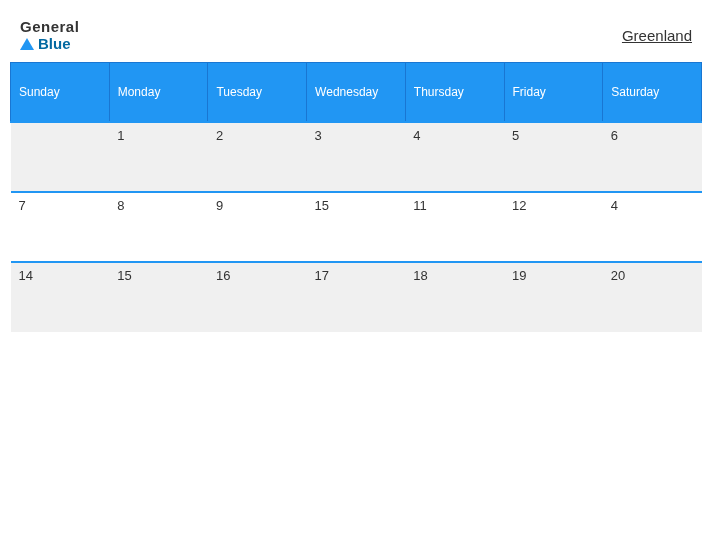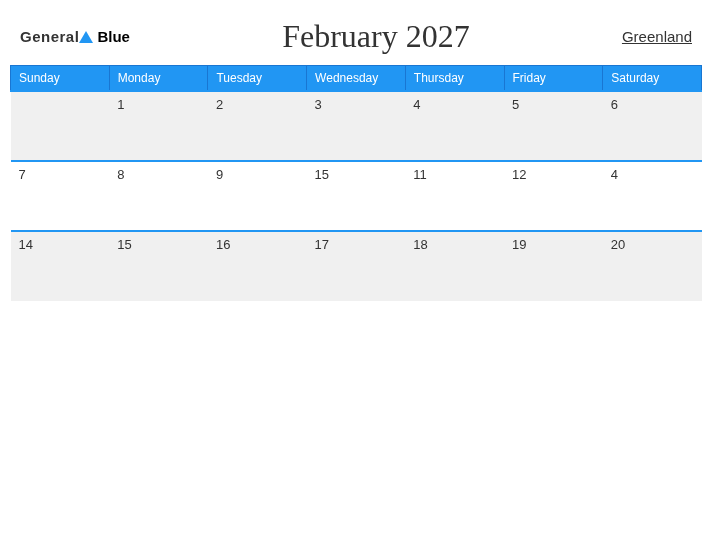--- a/index.html
+++ b/index.html
@@ -17,21 +17,21 @@
     .header {
       width: 100%;
       display: flex;
       align-items: center;
       justify-content: space-between;
       padding: 8px 10px 4px 10px;
     }
 
     .logo {
       display: flex;
-      flex-direction: row;
+      flex-direction: column;
       align-items: flex-start;
     }
 
     .logo-general {
       font-size: 15px;
       font-weight: bold;
       color: #333;
       letter-spacing: 0.5px;
     }
 
@@ -46,21 +46,21 @@
       height: 0;
       border-left: 7px solid transparent;
       border-right: 7px solid transparent;
       border-bottom: 12px solid #2196F3;
       margin-right: 2px;
     }
 
     .logo-blue-text {
       font-size: 15px;
       font-weight: bold;
-      color: #000000;
+      color: #0369a1;
     }
 
     .month-title {
       font-size: 32px;
       font-weight: normal;
       color: #333;
       font-family: Georgia, serif;
     }
 
     .region-label {
@@ -78,21 +78,21 @@
 
     .calendar thead tr {
       background-color: #2196F3;
     }
 
     .calendar thead th {
       color: #fff;
       font-size: 12px;
       font-weight: normal;
       text-align: left;
-      padding: 5px 8px;
+      padding: 22px 8px;
       border: 1px solid #1976D2;
     }
 
     .calendar tbody tr {
       height: 70px;
       vertical-align: top;
     }
 
     .calendar tbody tr:nth-child(odd) {
       background-color: #f0f0f0;
@@ -127,21 +127,20 @@
 <body>
 
 <div class="header">
   <div class="logo">
     <span class="logo-general">General</span>
     <div class="logo-blue-row">
       <div class="logo-triangle"></div>
       <span class="logo-blue-text">Blue</span>
     </div>
   </div>
-  <div class="month-title">February 2027</div>
   <div class="region-label">Greenland</div>
 </div>
 
 <table class="calendar">
   <thead>
     <tr>
     <th>Sunday</th>
         <th>Monday</th>
         <th>Tuesday</th>
         <th>Wednesday</th>

